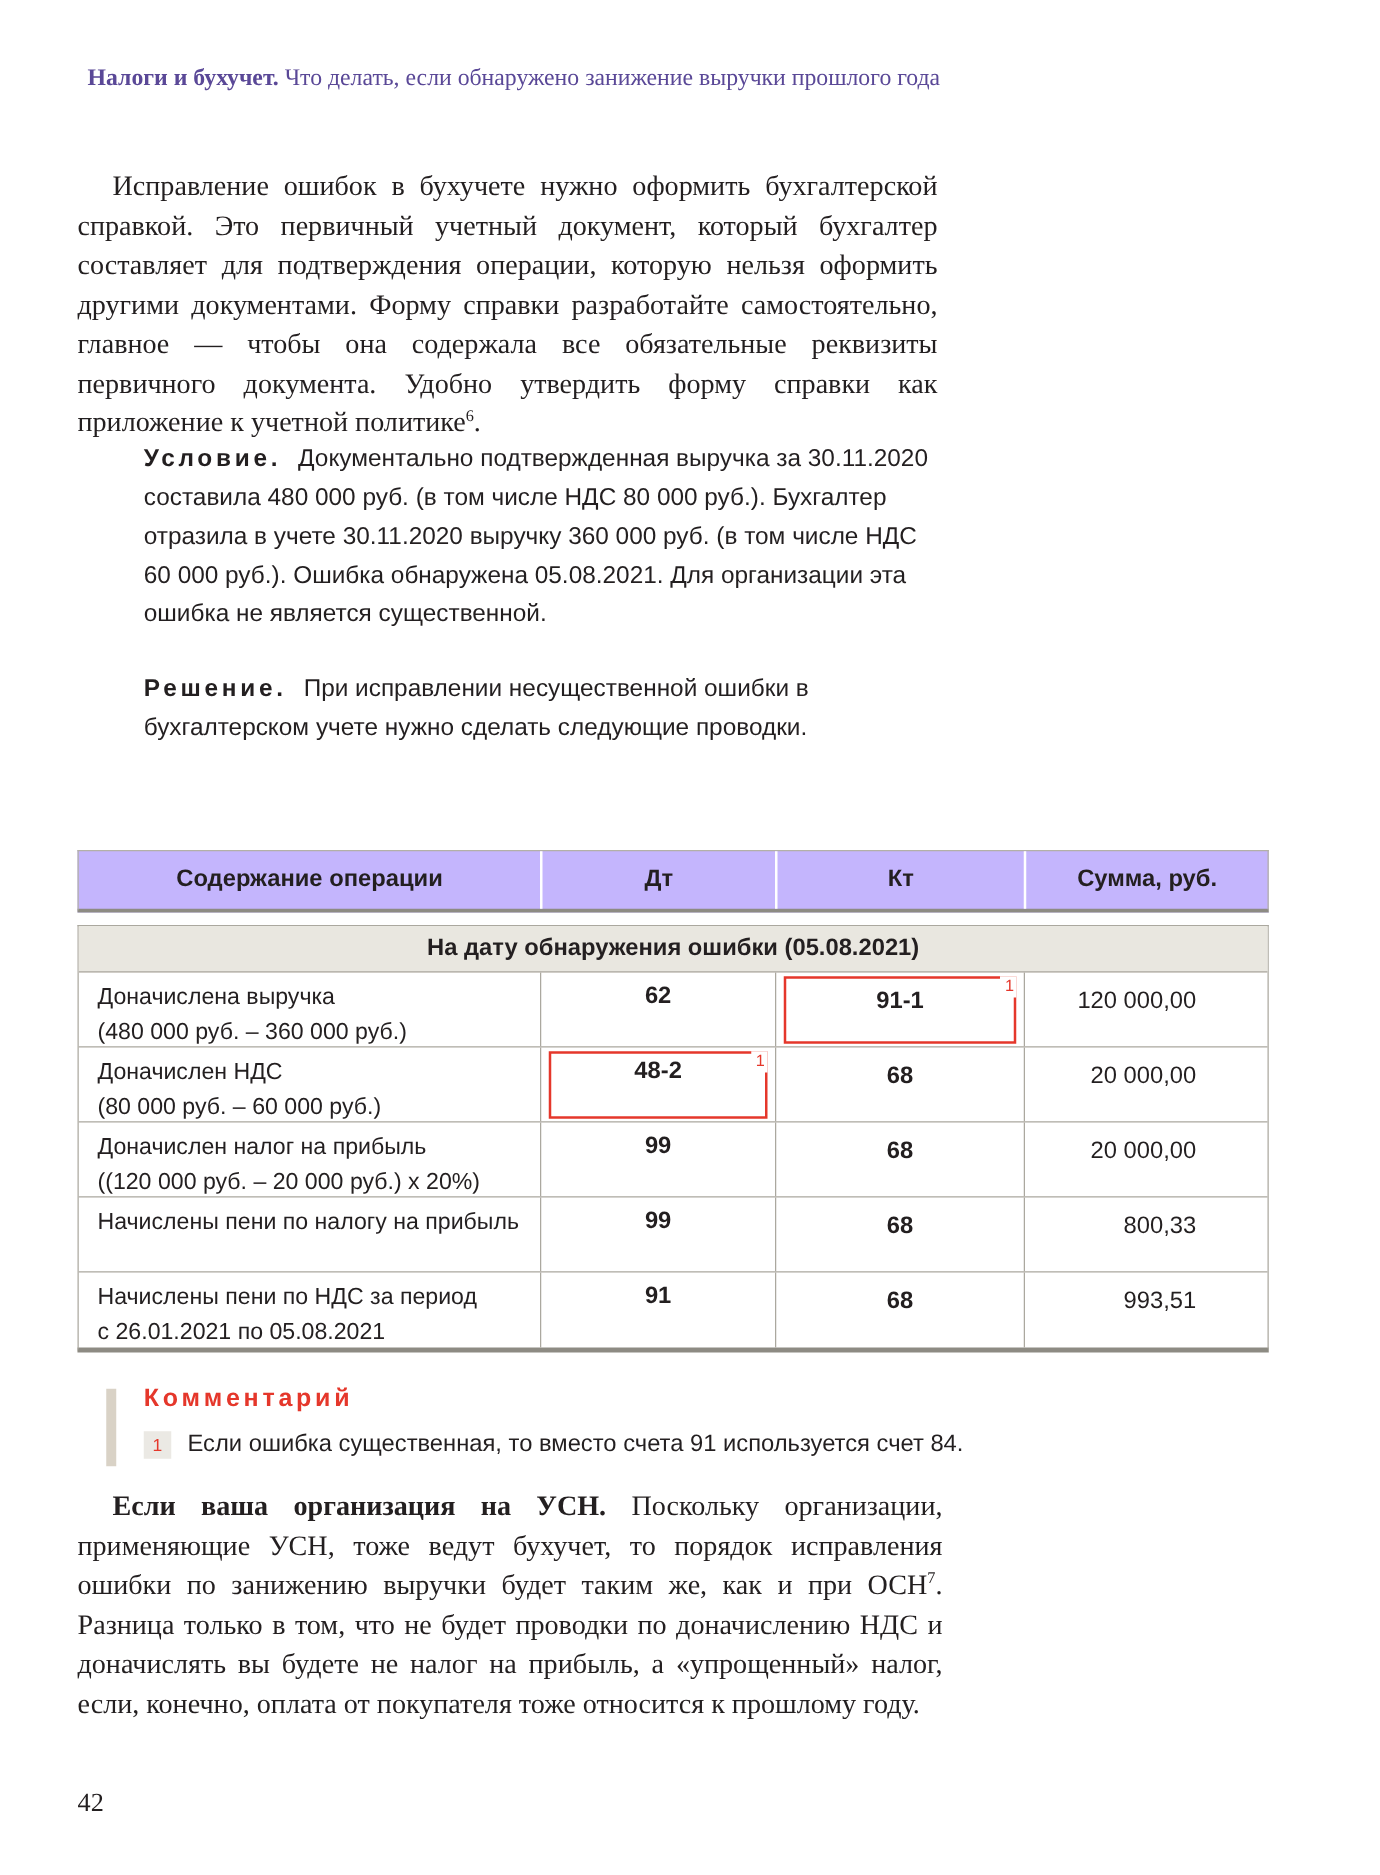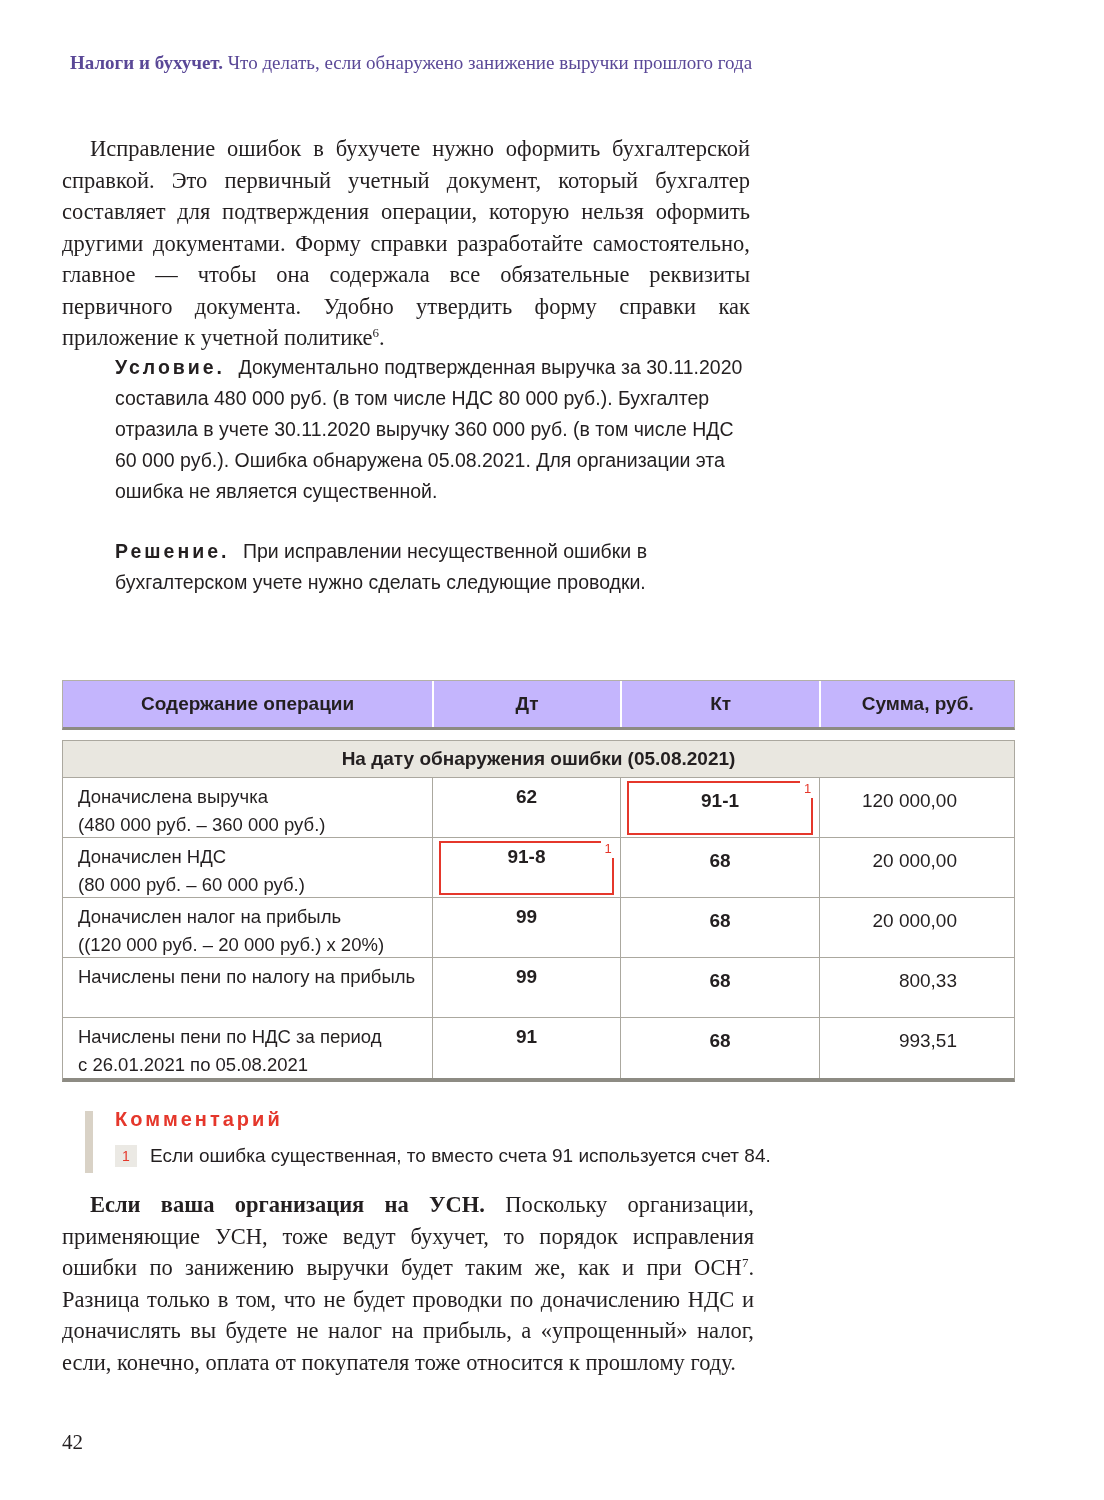--- a/index.html
+++ b/index.html
@@ -144,21 +144,21 @@
         </div>
         <div class="td sum">120 000,00</div>
       </div>
 
       <div class="trow">
         <div class="td desc">
           <span>Доначислен НДС</span><br>
           <span>(80 000 руб. – 60 000 руб.)</span>
         </div>
         <div class="td acct">
-          <span>91-8</span>
+          <span>48-2</span>
           <span class="redbox">
             <span class="ref-num">1</span>
           </span>
         </div>
         <div class="td acct2">68</div>
         <div class="td sum">20 000,00</div>
       </div>
 
       <div class="trow">
         <div class="td desc">

